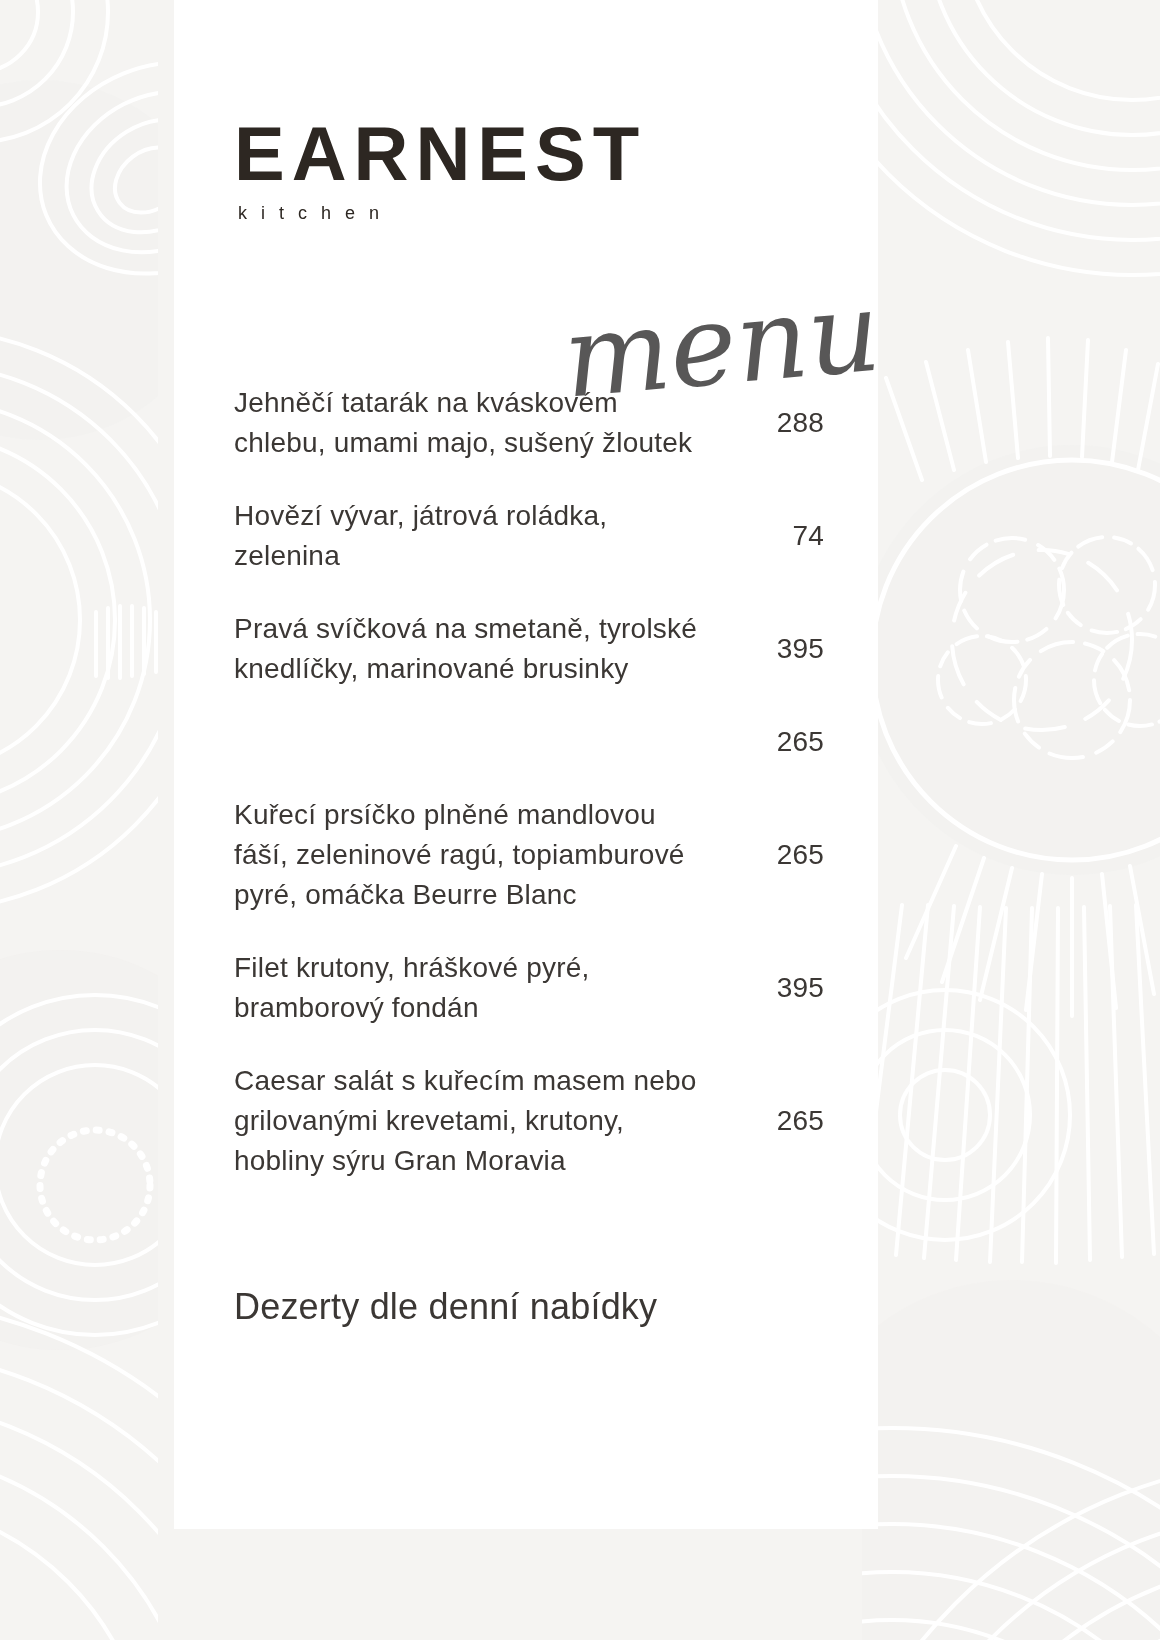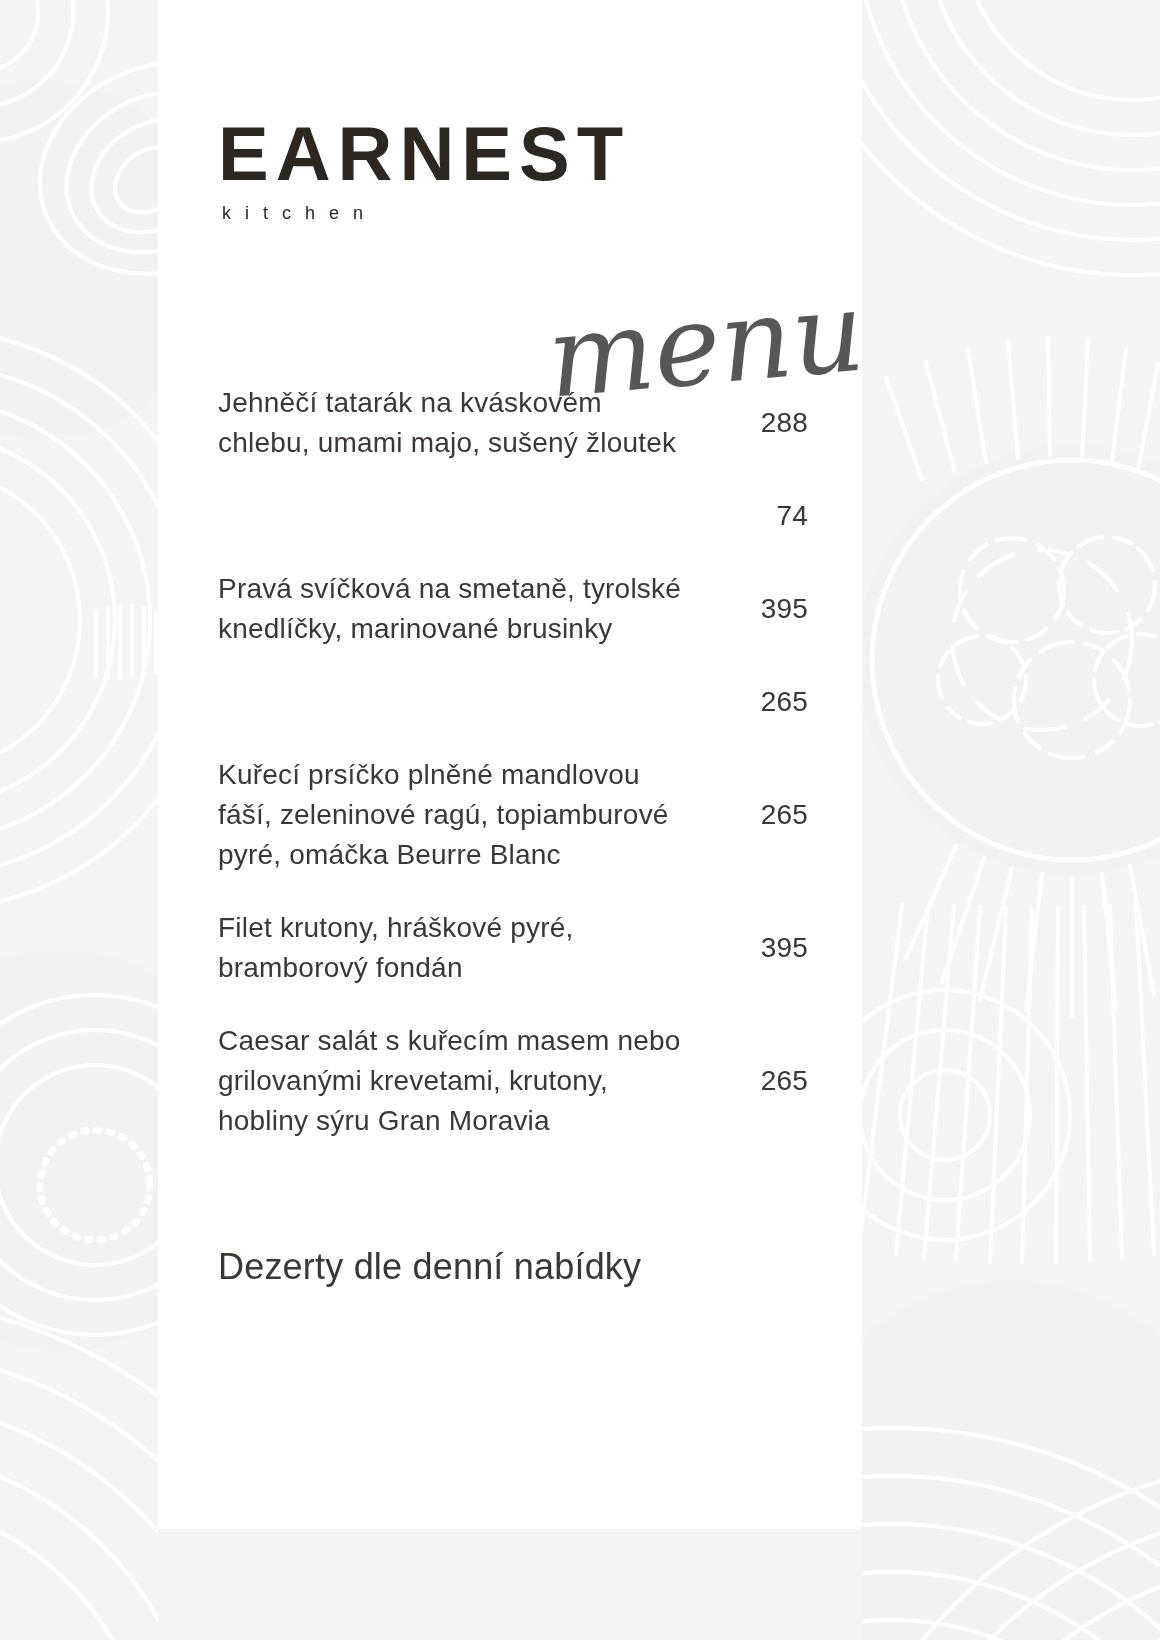--- a/index.html
+++ b/index.html
@@ -18,21 +18,21 @@
     background:var(--page-background);
     font-family:"Liberation Sans", sans-serif;
     color:var(--text);
     overflow:hidden;
   }
   .strip{position:absolute;top:0;height:1640px;background:var(--page-background);}
   .strip svg{display:block;width:100%;height:100%;}
   .strip-left{left:0;width:158px;}
   .strip-right{left:862px;width:298px;}
   .card{
-    position:absolute;left:158px;top:0;width:704px;height:1529px;
+    position:absolute;left:174px;top:0;width:704px;height:1529px;
     background:var(--card-background);
   }
   .brand{margin:116px 0 0 60px;position:relative;}
   .brand-name{
     font-size:76px;line-height:76px;font-weight:bold;
     letter-spacing:7px;color:var(--logo-text);
     white-space:nowrap;
   }
   .brand-sub{
     margin-top:6px;margin-left:4px;
@@ -160,20 +160,22 @@
   </div>
 
   <div class="items">
   <div class="item">
     <div class="item-name">Jehněčí tatarák na kváskovém
 chlebu, umami majo, sušený žloutek</div>
     <div class="item-price">288</div>
   </div>
 
   <div class="item">
+    <div class="item-name">Hovězí vývar, játrová roládka,
+zelenina</div>
     <div class="item-price">74</div>
   </div>
 
   <div class="item">
     <div class="item-name">Pravá svíčková na smetaně, tyrolské
 knedlíčky, marinované brusinky</div>
     <div class="item-price">395</div>
   </div>
 
   <div class="item">

